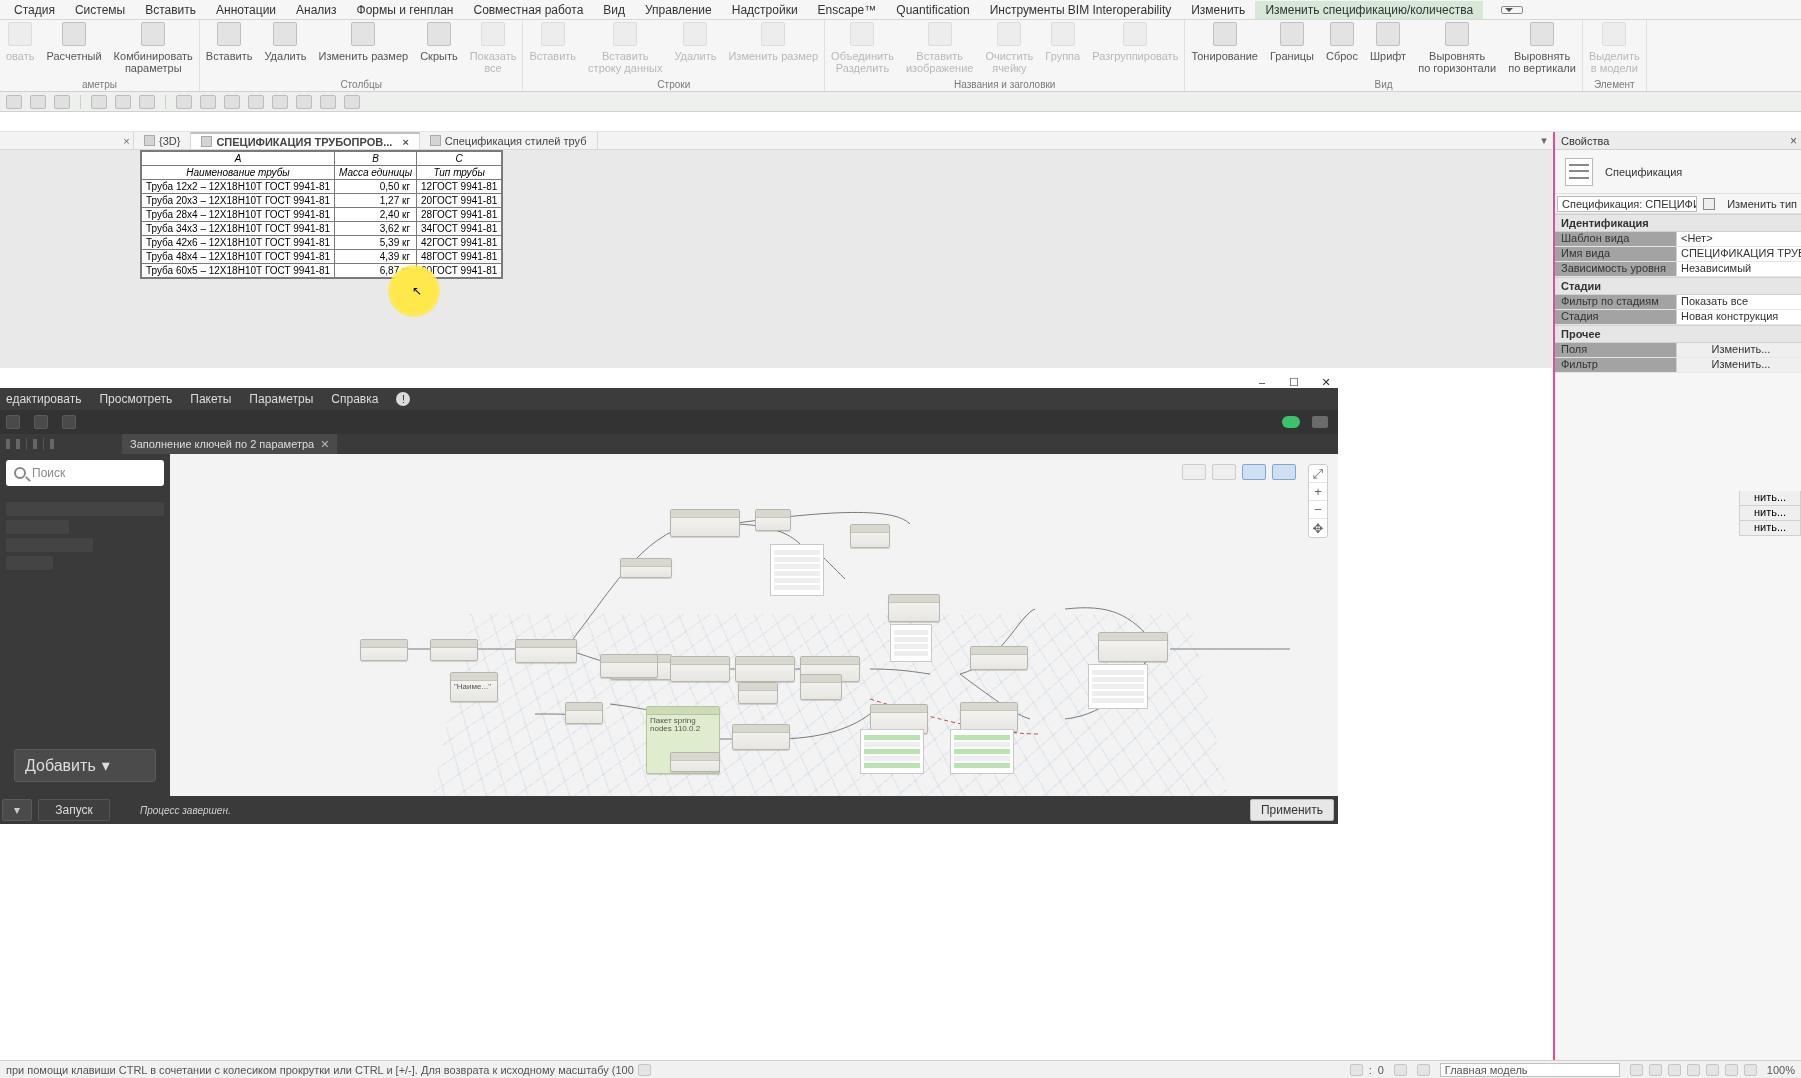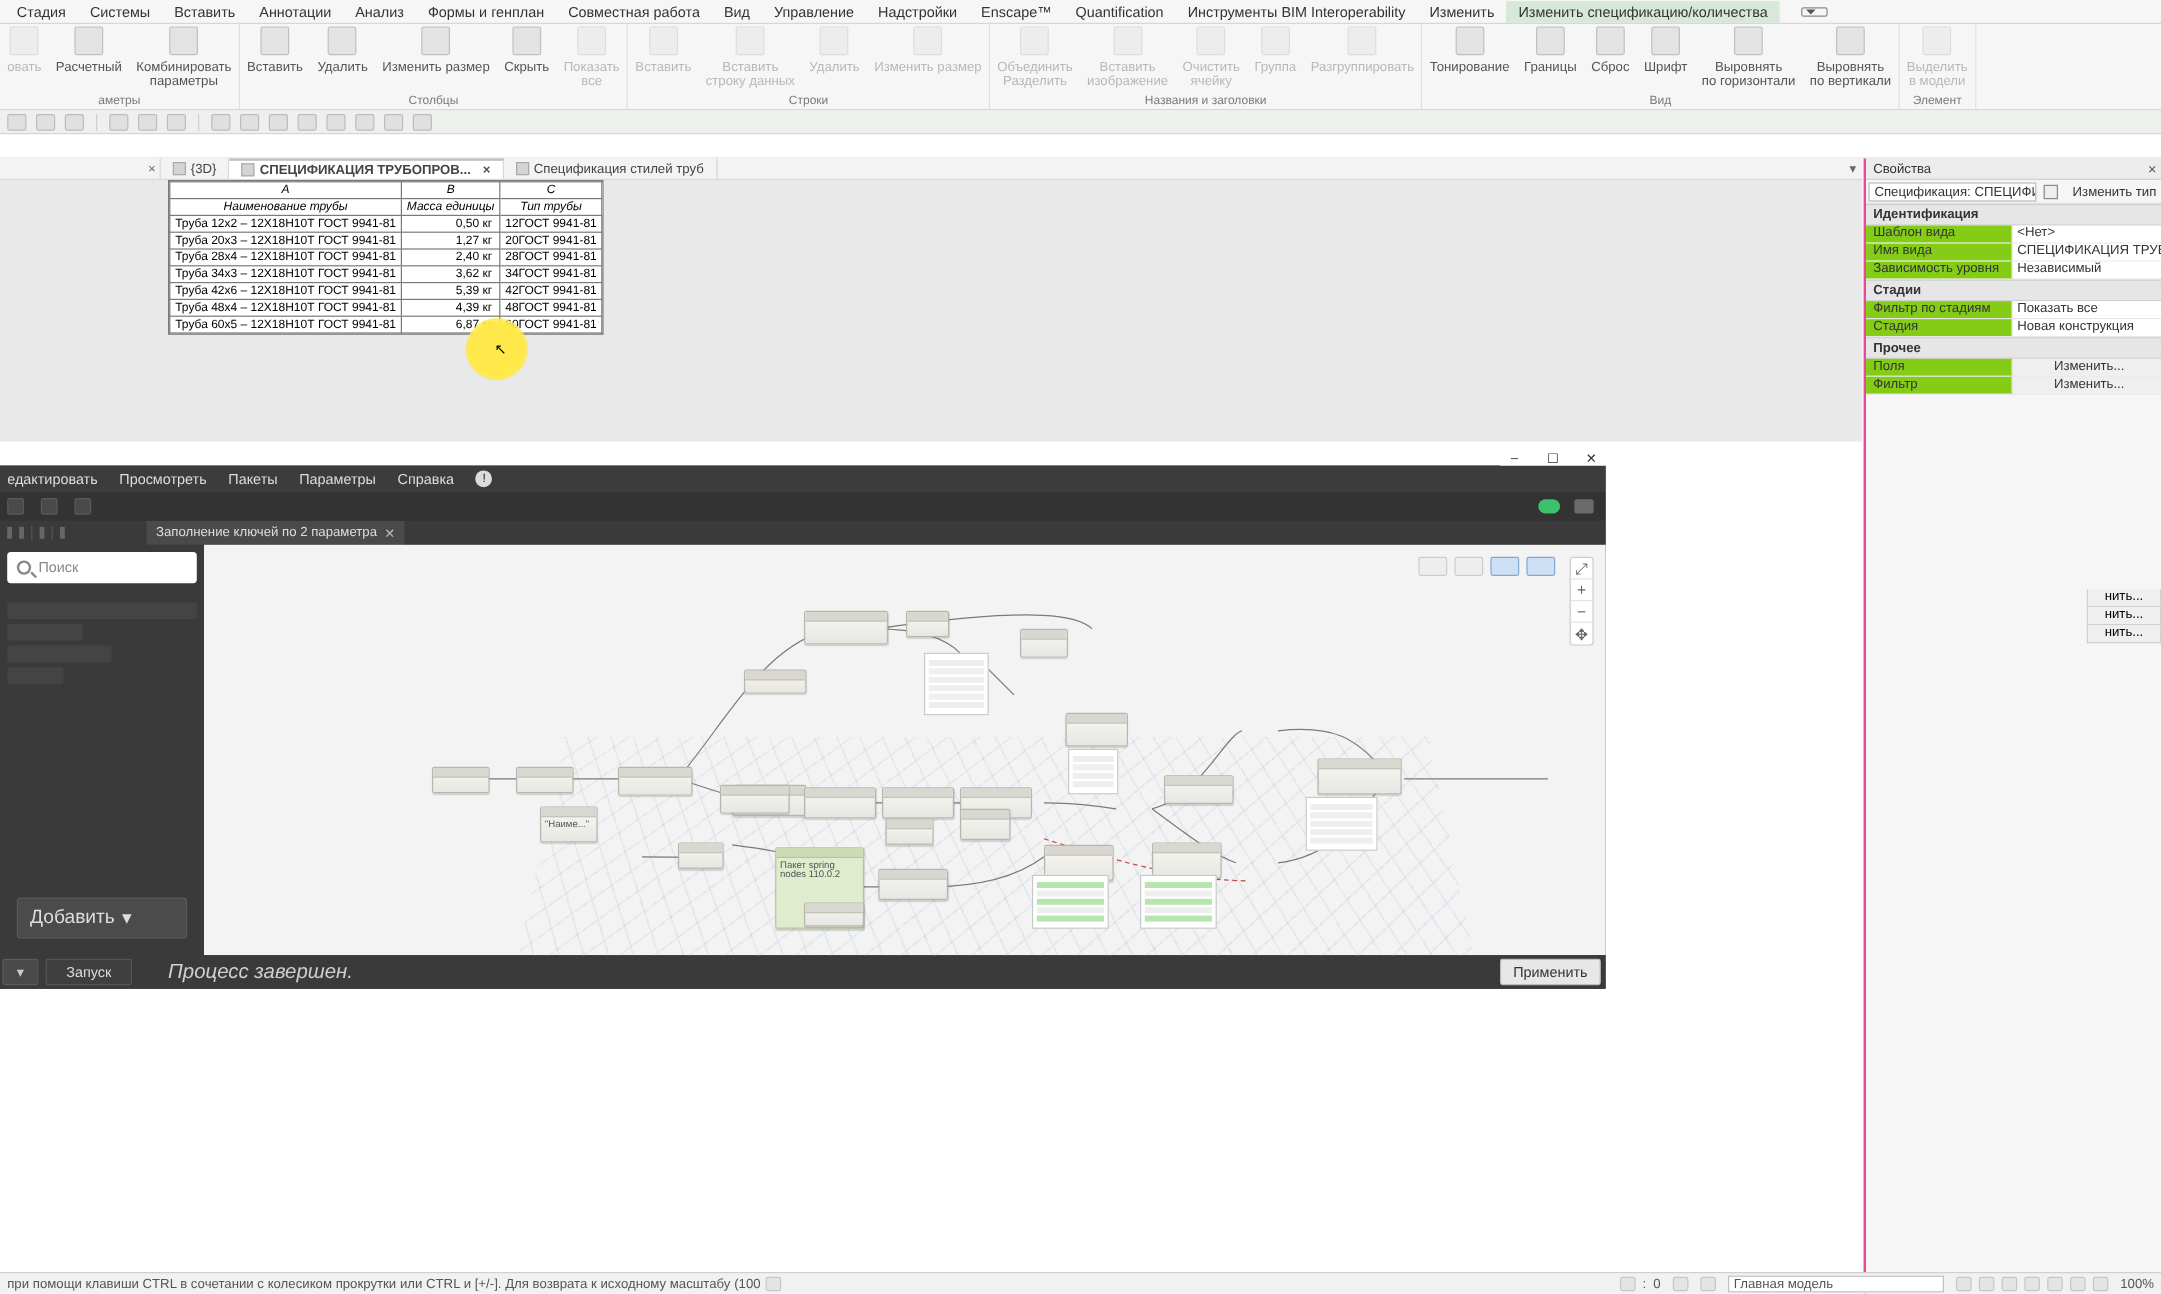--- a/index.html
+++ b/index.html
@@ -68,21 +68,21 @@
   .props-thumb { height: 44px; display: flex; align-items: center; gap: 12px; padding: 4px 10px; border-bottom: 1px solid #e0e0e0; }
   .props-thumb .th-ic { width: 28px; height: 28px; background: #fff; border: 1px solid #b9b9b9; display: flex; flex-direction: column; justify-content: space-around; padding: 3px; }
   .props-thumb .th-ic div { height: 2px; background: #888; }
   .props-type { height: 20px; display: flex; align-items: center; border-bottom: 1px solid #e0e0e0; }
   .props-type .sel { flex: 1; padding: 0 4px; background: #fff; border: 1px solid #b9b9b9; height: 16px; margin: 2px; display: flex; align-items: center; overflow: hidden; white-space: nowrap; }
   .props-type .btn { padding: 0 4px; display: flex; align-items: center; gap: 12px; }
   .props-type .btn .ic { width: 12px; height: 12px; border: 1px solid #888; background: #eee; }
   .props-grid { }
   .props-grid .grp { background: #e6e6e6; font-weight: 600; padding: 2px 6px; border-top: 1px solid #d0d0d0; border-bottom: 1px solid #d0d0d0; }
   .props-grid .row { display: flex; height: 15px; border-bottom: 1px solid #e6e6e6; }
-  .props-grid .row .lbl { width: 122px; padding-left: 6px; background: #84cc16; border-right: 1px solid #d0d0d0; overflow: hidden; white-space: nowrap; }
+  .props-grid .row .lbl { width: 122px; padding-left: 6px; background: #a3a3a3; border-right: 1px solid #d0d0d0; overflow: hidden; white-space: nowrap; }
   .props-grid .row .val { flex: 1; padding-left: 4px; background: #fff; overflow: hidden; white-space: nowrap; }
   .props-grid .row .val.btn { text-align: center; background: #efefef; }
 
   
   .dyn-window { position: absolute; left: 0; top: 388px; width: 1338px; height: 436px; background: #3a3a3a; }
   .dyn-caption { position: absolute; right: 0; top: -12px; height: 12px; display: flex; gap: 20px; background: #fff; padding: 0 6px; }
   .dyn-caption span { width: 12px; text-align: center; font-size: 11px; color: #333; }
   .dyn-menu { height: 22px; display: flex; align-items: center; gap: 18px; padding-left: 6px; font-size: 12px; color: #ddd; background: #3c3c3c; }
   .dyn-menu .warn { width: 14px; height: 14px; border-radius: 50%; background: #dcdcdc; color: #222; font-size: 10px; display: flex; align-items: center; justify-content: center; }
   .dyn-tool { height: 24px; background: #333; display: flex; align-items: center; padding-left: 6px; gap: 14px; color: #aaa; position: relative; }
@@ -122,21 +122,21 @@
   .panelbox .ln.g { background: #b8e4b0; }
   .zoom-ctrl { position: absolute; right: 10px; top: 10px; width: 20px; background: #fff; border: 1px solid #ccc; border-radius: 3px; display: flex; flex-direction: column; align-items: center; font-size: 13px; color: #666; }
   .zoom-ctrl div { height: 18px; display: flex; align-items: center; justify-content: center; border-bottom: 1px solid #e4e4e4; width: 100%; }
   .zoom-ctrl div:last-child { border-bottom: 0; }
   .view-toggle { position: absolute; right: 42px; top: 10px; display: flex; gap: 6px; }
   .view-toggle .vt-btn { width: 24px; height: 16px; background: #eee; border: 1px solid #ccc; border-radius: 2px; }
   .view-toggle .vt-btn.on { background: #cfe0f4; border-color: #7ea9d6; }
   .dyn-run { position: absolute; left: 0; bottom: 0; right: 0; height: 28px; background: #3a3a3a; display: flex; align-items: center; font-size: 12px; }
   .dyn-run .mode { width: 30px; height: 22px; margin-left: 2px; background: #4a4a4a; border: 1px solid #5a5a5a; border-radius: 2px; display: flex; align-items: center; justify-content: center; color: #ccc; }
   .dyn-run .go { width: 72px; height: 22px; margin-left: 6px; background: #3f3f3f; color: #ddd; display: flex; align-items: center; justify-content: center; border: 1px solid #555; border-radius: 2px; }
-  .dyn-run .msg { margin-left: 30px; color: #cfcfcf; font-style: italic; font-size: 17px; }
+  .dyn-run .msg { margin-left: 30px; color: #cfcfcf; font-style: italic; font-size: 10px; }
   .dyn-run .apply { position: absolute; right: 4px; height: 22px; padding: 0 10px; background: #e7e7e7; color: #333; border: 1px solid #bdbdbd; border-radius: 2px; display: flex; align-items: center; }
 
   
   .edit-slice { position: absolute; right: 0; top: 359px; width: 62px; font-size: 11px; }
   .edit-slice .row { height: 15px; border: 1px solid #d0d0d0; border-top: 0; background: #efefef; text-align: center; overflow: hidden; white-space: nowrap; }
 
   
   .status { position: absolute; left: 0; right: 0; bottom: 0; height: 18px; background: #f1f1f1; border-top: 1px solid #d0d0d0; font-size: 11px; color: #555; display: flex; align-items: center; padding: 0 6px; }
   .status .fill { flex: 1; }
   .status .seg { display: flex; align-items: center; gap: 6px; margin-left: 10px; }
@@ -407,20 +407,28 @@
     </div>
     <div class="cursor-spot" style="left:388px; top:115px;"></div>
     <div class="cursor-arrow" style="left:412px; top:134px;">↖</div>
   </div>
 
   <div class="props">
     <div class="props-title">
       <span>Свойства</span>
       <span class="cx">×</span>
     </div>
+    <div class="props-thumb">
+      <div class="th-ic">
+          <div></div>
+          <div></div>
+          <div></div>
+        </div>
+      <span>Спецификация</span>
+    </div>
     <div class="props-type">
       <div class="sel">
           <span>Спецификация: СПЕЦИФИКАЦИЯ Т</span>
         </div>
       <div class="btn">
           <span class="ic"></span>
           <span>Изменить тип</span>
         </div>
     </div>
     <div class="props-grid">

